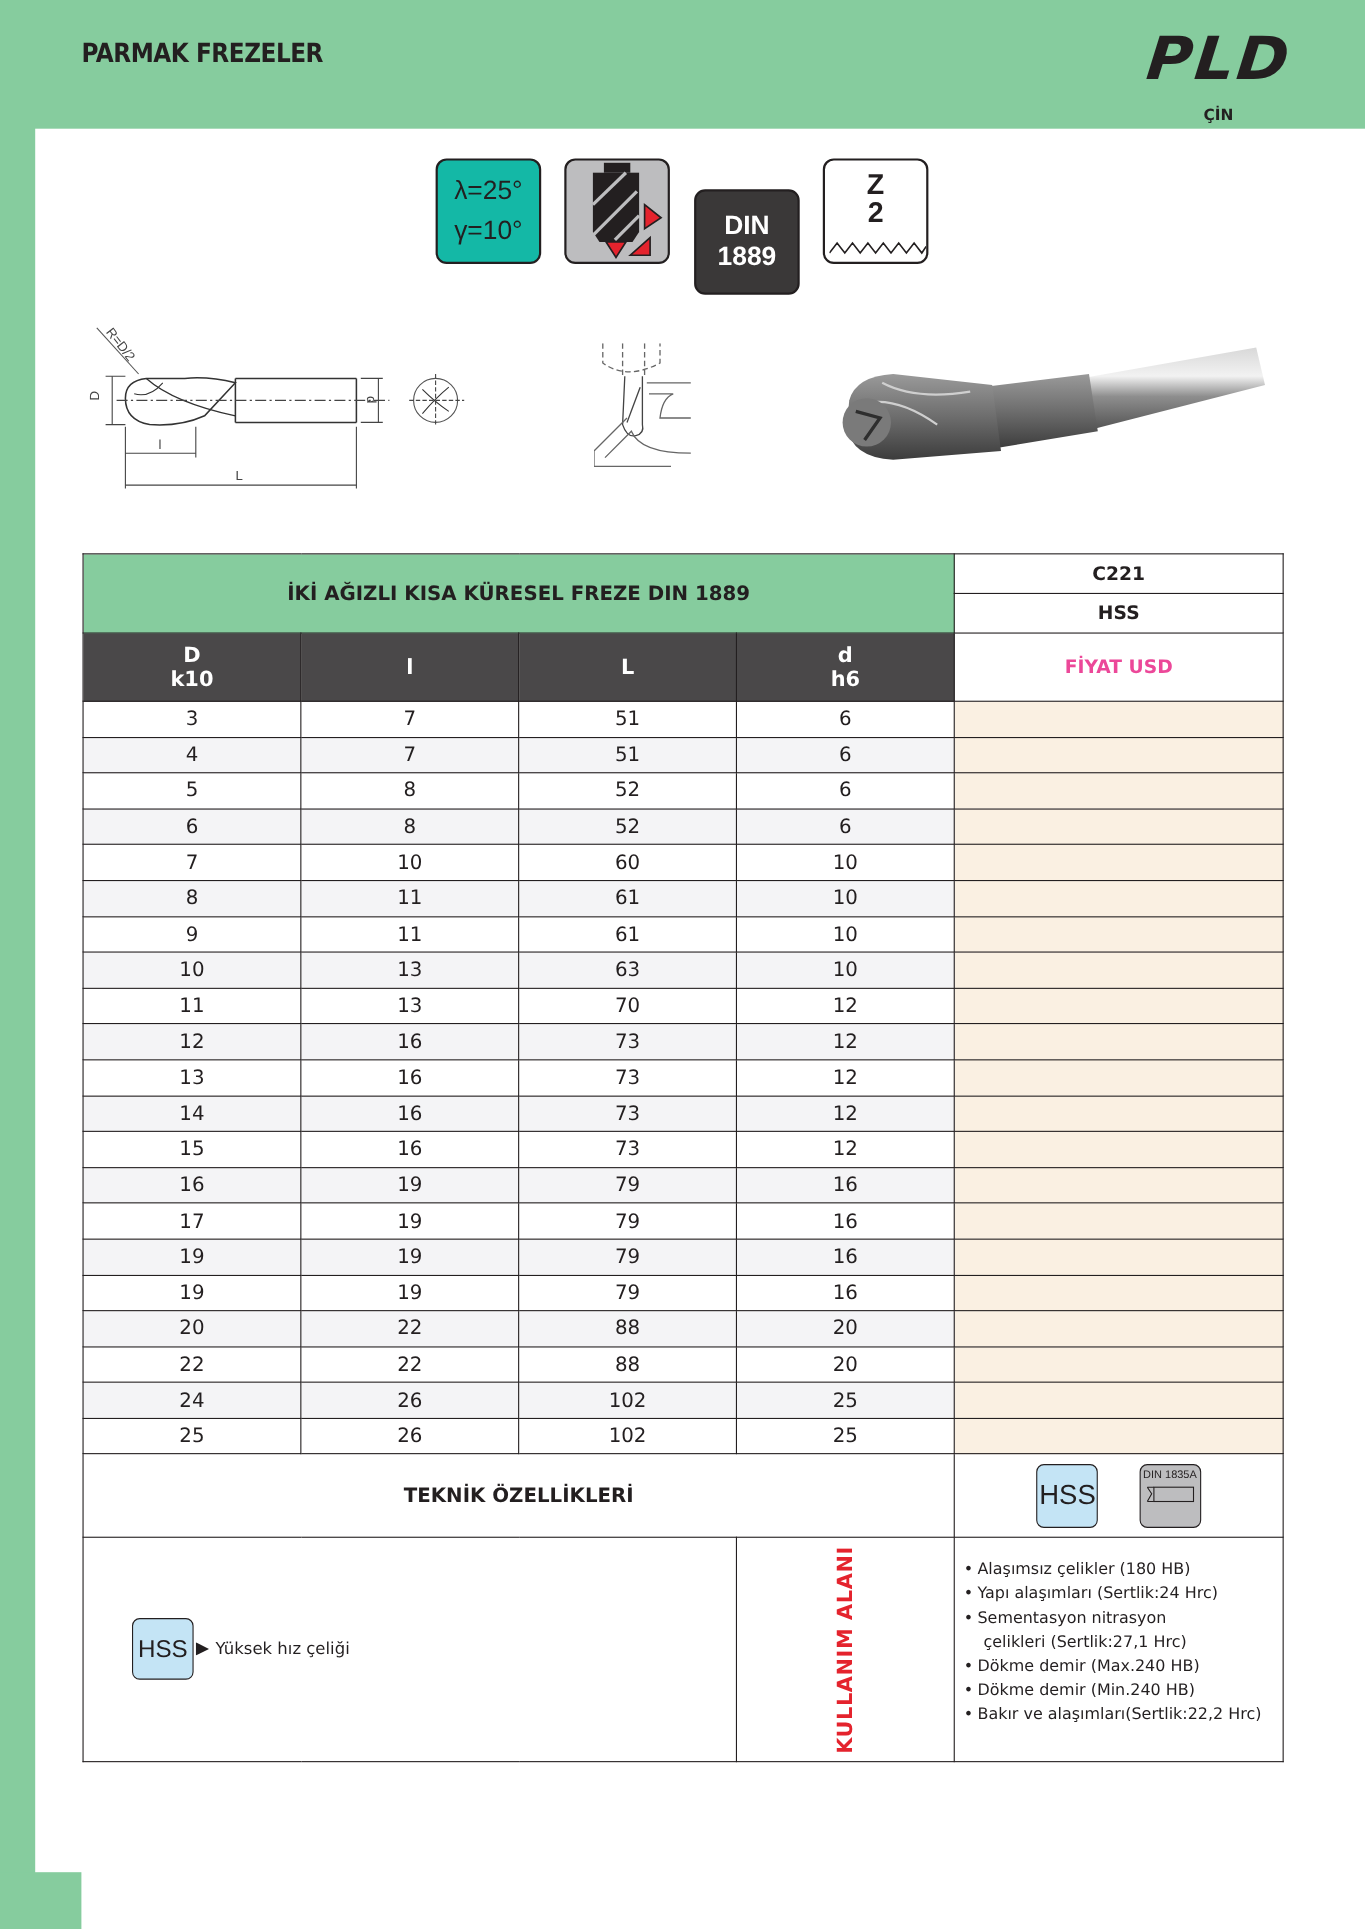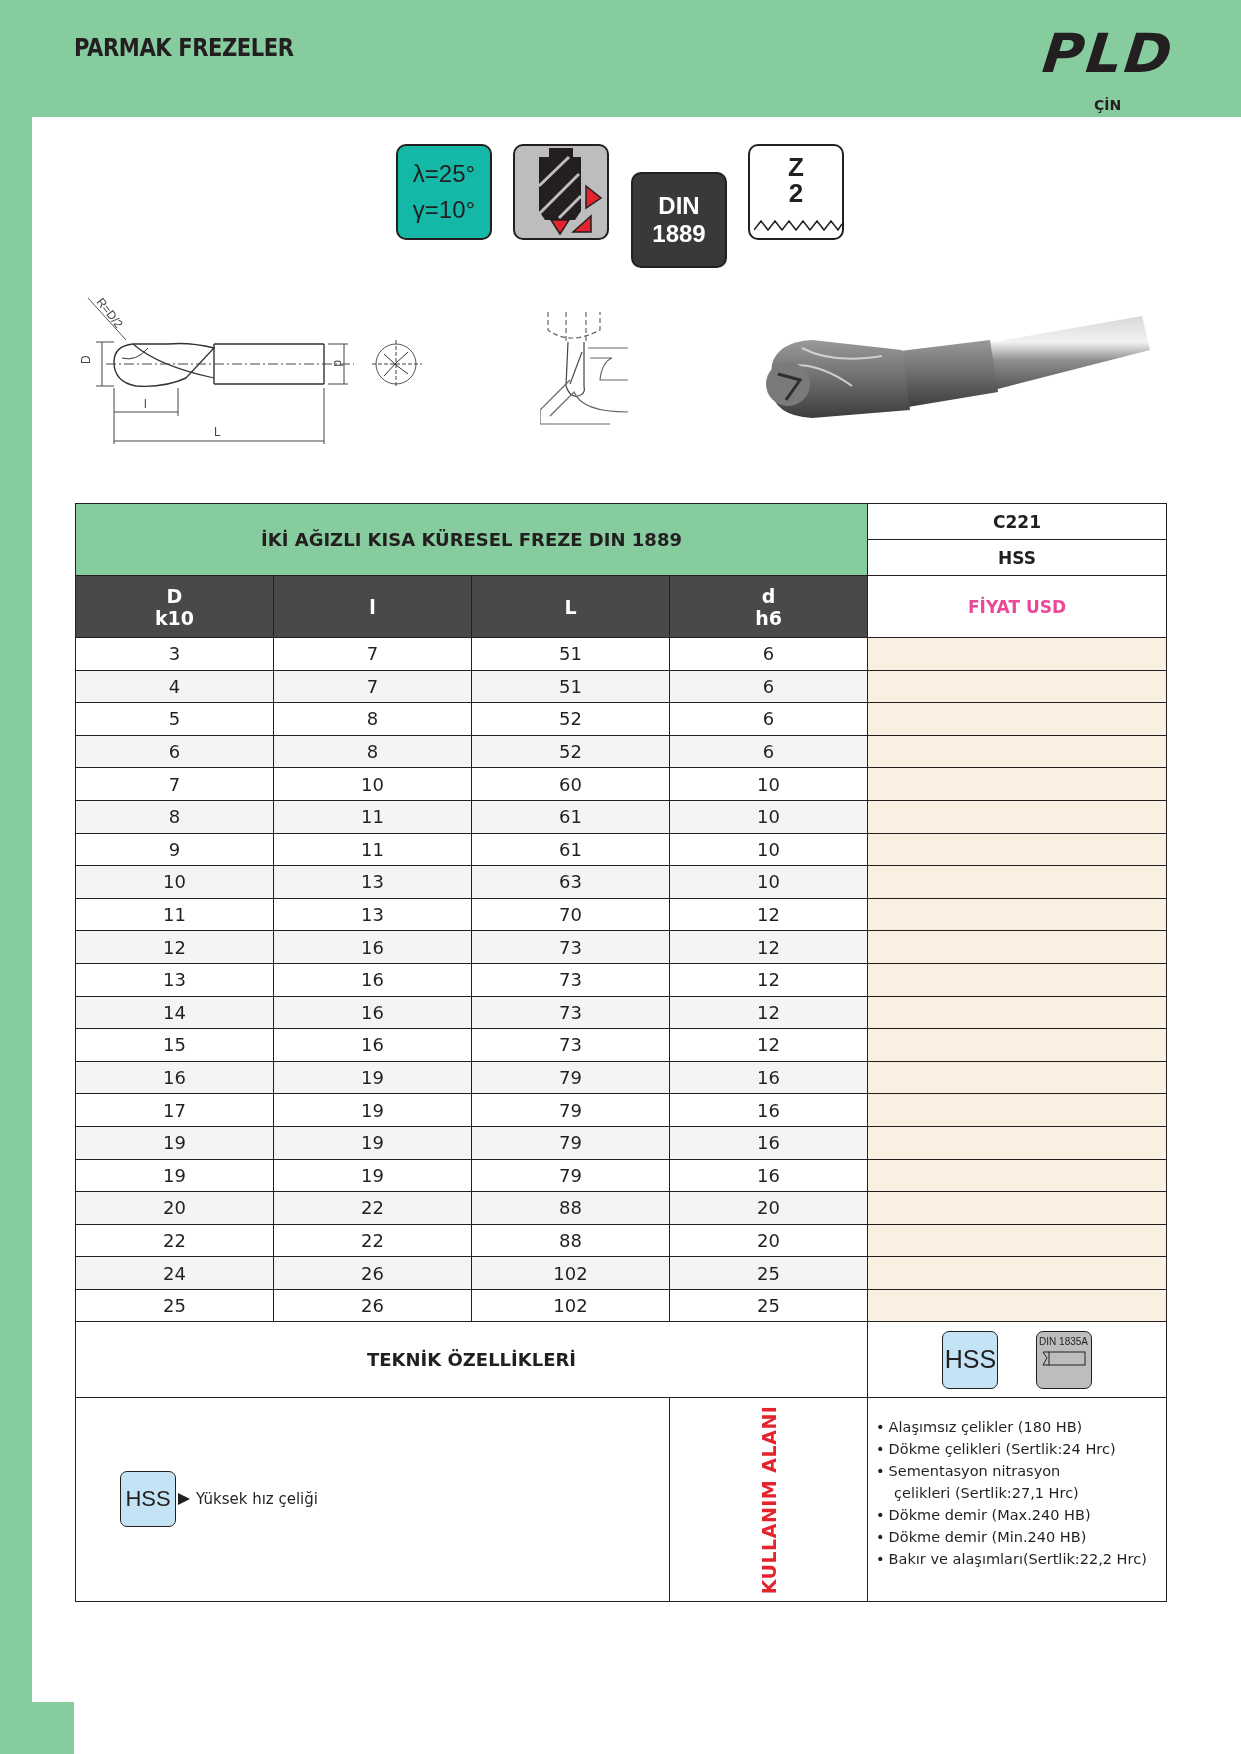--- a/index.html
+++ b/index.html
@@ -371,21 +371,21 @@
             </svg>
         <span class="legend-text">Yüksek hız çeliği</span>
       </div>
     </td>
     <td class="usage-label">
           <span>KULLANIM ALANI</span>
         </td>
     <td class="usage-list">
       <ul>
         <li><span class="b">•</span><span>Alaşımsız çelikler (180 HB)</span></li>
-        <li><span class="b">•</span><span>Dökme çelikleri (Sertlik:24 Hrc)</span></li>
+        <li><span class="b">•</span><span>Yapı alaşımları (Sertlik:24 Hrc)</span></li>
         <li><span class="b">•</span><span>Sementasyon nitrasyon</span></li>
         <li class="cont"><span>çelikleri (Sertlik:27,1 Hrc)</span></li>
         <li><span class="b">•</span><span>Dökme demir (Max.240 HB)</span></li>
         <li><span class="b">•</span><span>Dökme demir (Min.240 HB)</span></li>
         <li><span class="b">•</span><span>Bakır ve alaşımları(Sertlik:22,2 Hrc)</span></li>
       </ul>
     </td>
   </tr>
 </tbody>
   </table>

